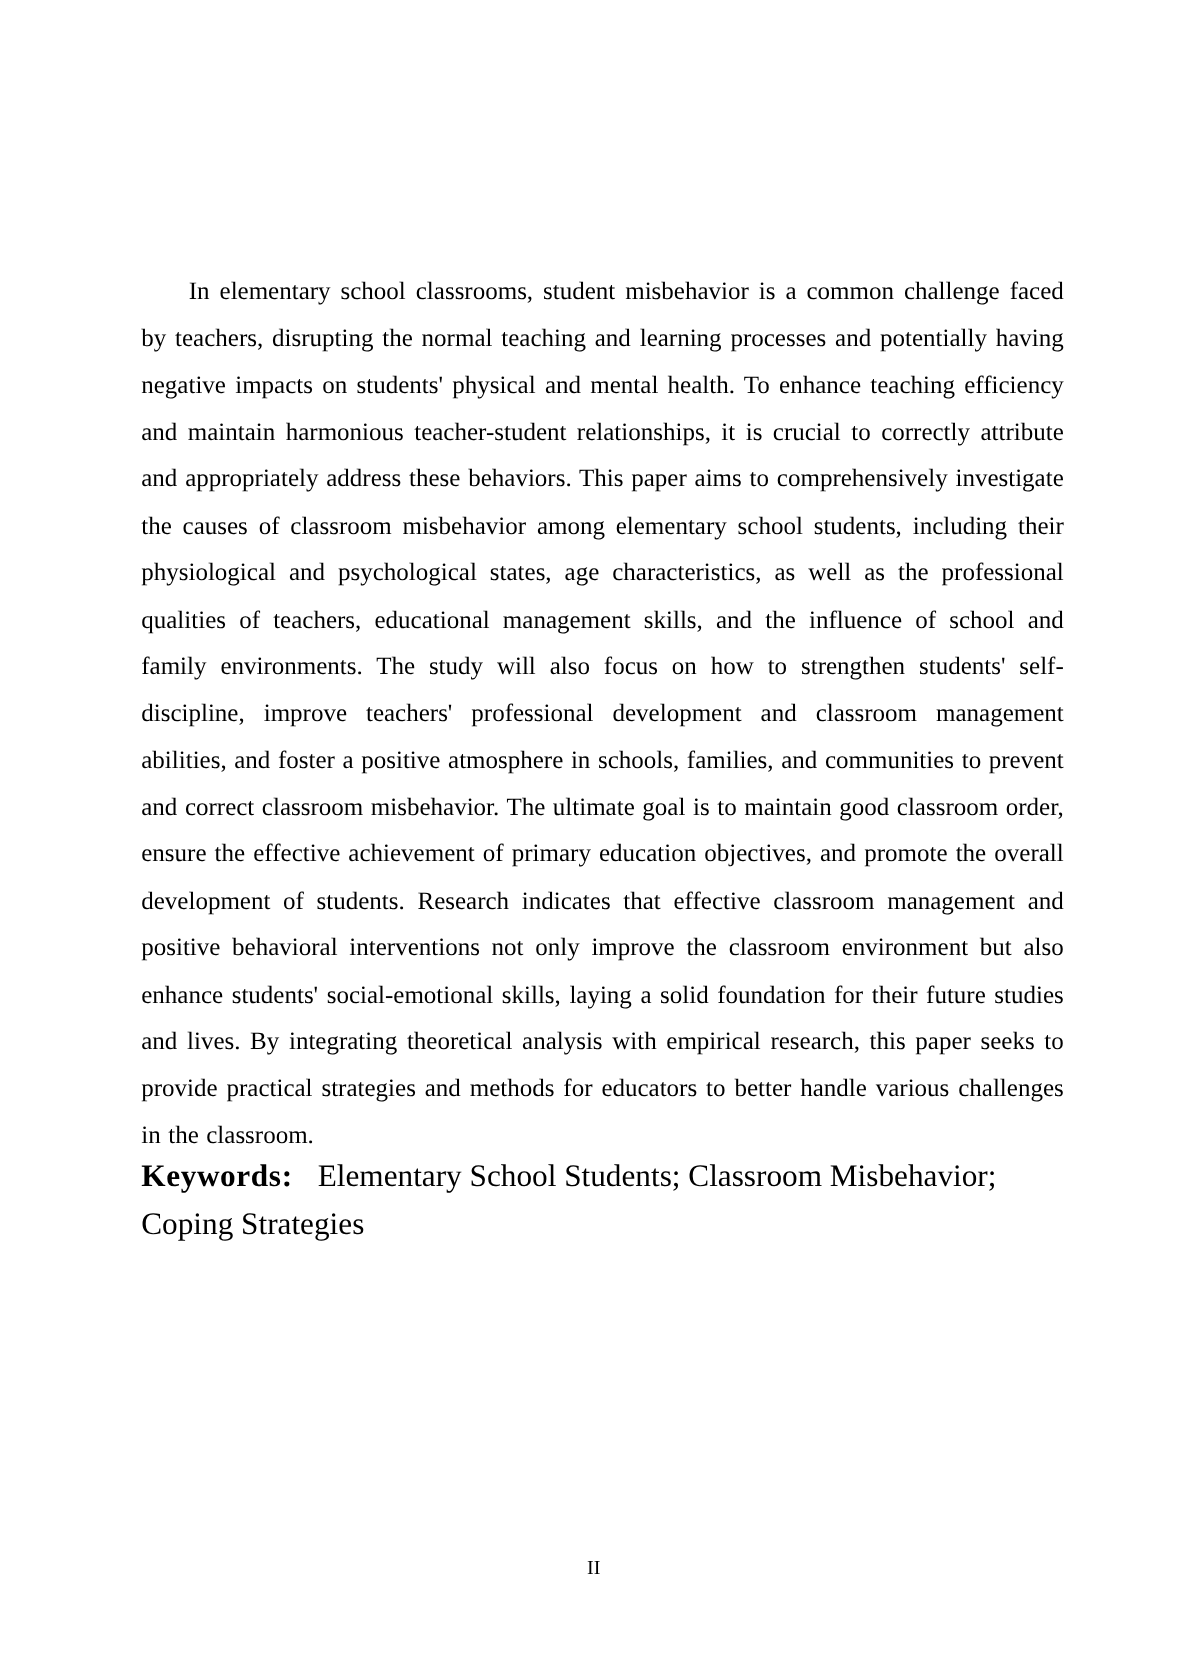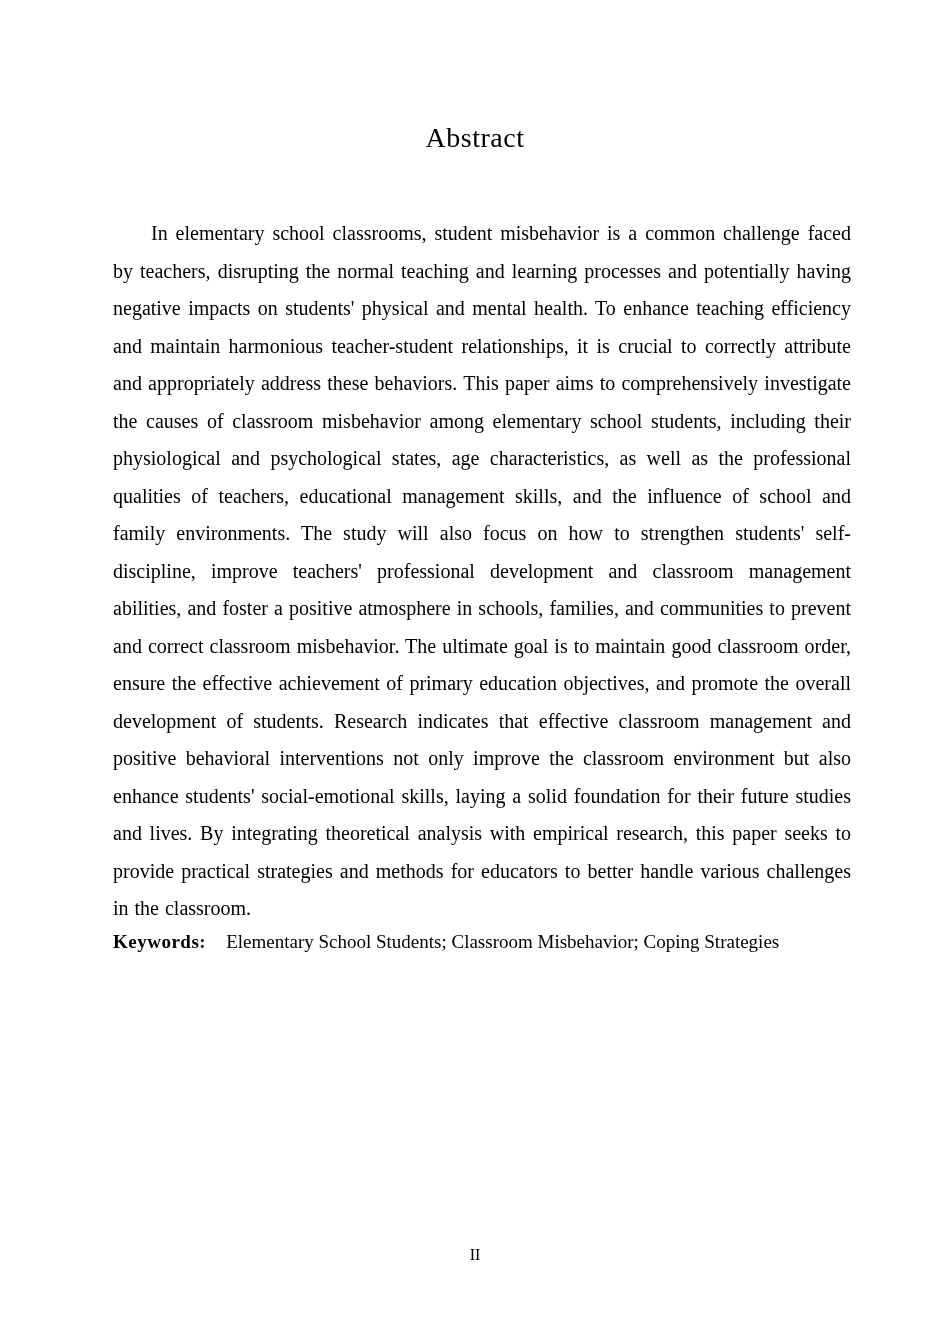--- a/index.html
+++ b/index.html
@@ -44,21 +44,21 @@
     text-align: justify;
     text-indent: 38px;
     word-spacing: 1px;
   }
   .keywords-line {
     position: absolute;
     top: 923px;
     left: 113px;
     width: 738px;
     margin: 0;
-    font-size: 19px;
+    font-size: 25px;
     line-height: 37.5px;
   }
   .keywords-label {
     font-weight: 700;
     margin-right: 20px;
     letter-spacing: 0.5px;
   }
   .page-number {
     position: absolute;
     top: 1247px;
@@ -67,21 +67,20 @@
     text-align: center;
     font-size: 16px;
     line-height: 1;
   }
 </style>
 </head>
 <body>
 
 <div class="page">
 
-  <h1 class="doc-title">Abstract</h1>
 
   <p class="abstract-body">In elementary school classrooms, student misbehavior is a common challenge faced by teachers, disrupting the normal teaching and learning processes and potentially having negative impacts on students' physical and mental health. To enhance teaching efficiency and maintain harmonious teacher-student relationships, it is crucial to correctly attribute and appropriately address these behaviors. This paper aims to comprehensively investigate the causes of classroom misbehavior among elementary school students, including their physiological and psychological states, age characteristics, as well as the professional qualities of teachers, educational management skills, and the influence of school and family environments. The study will also focus on how to strengthen students' self-discipline, improve teachers' professional development and classroom management abilities, and foster a positive atmosphere in schools, families, and communities to prevent and correct classroom misbehavior. The ultimate goal is to maintain good classroom order, ensure the effective achievement of primary education objectives, and promote the overall development of students. Research indicates that effective classroom management and positive behavioral interventions not only improve the classroom environment but also enhance students' social-emotional skills, laying a solid foundation for their future studies and lives. By integrating theoretical analysis with empirical research, this paper seeks to provide practical strategies and methods for educators to better handle various challenges in the classroom.</p>
 
   <p class="keywords-line">
     <span class="keywords-label">Keywords:</span><span>Elementary School Students; Classroom Misbehavior; Coping Strategies</span>
   </p>
 
   <div class="page-number">II</div>
 
 </div>

